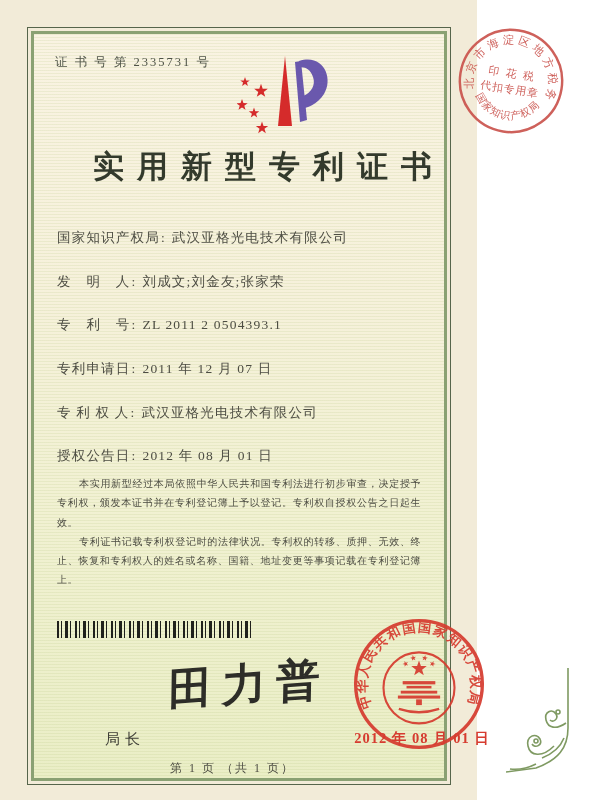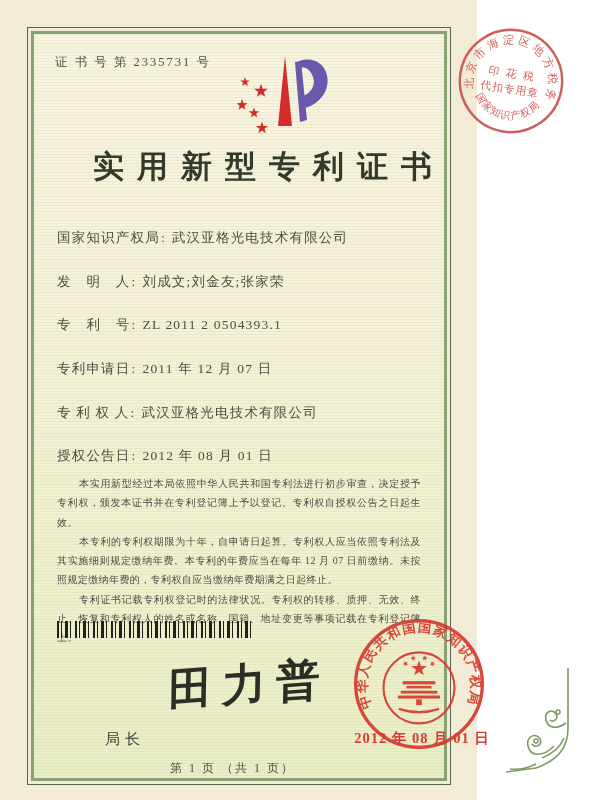--- a/index.html
+++ b/index.html
@@ -98,21 +98,20 @@
   </div>
   <div class="abs field f4">
     <span class="lbl">专 利 权 人</span><span>武汉亚格光电技术有限公司</span>
   </div>
   <div class="abs field f5">
     <span class="lbl">授权公告日</span><span>2012 年 08 月 01 日</span>
   </div>
 
   <div class="abs paras">
     <p>本实用新型经过本局依照中华人民共和国专利法进行初步审查，决定授予专利权，颁发本证书并在专利登记簿上予以登记。专利权自授权公告之日起生效。</p>
-    <p>本专利的专利权期限为十年，自申请日起算。专利权人应当依照专利法及其实施细则规定缴纳年费。本专利的年费应当在每年 12 月 07 日前缴纳。未按照规定缴纳年费的，专利权自应当缴纳年费期满之日起终止。</p>
     <p>专利证书记载专利权登记时的法律状况。专利权的转移、质押、无效、终止、恢复和专利权人的姓名或名称、国籍、地址变更等事项记载在专利登记簿上。</p>
   </div>
 
   <div class="abs barcode"></div>
 
   <div class="abs director">局长</div>
   <div class="abs signature">田力普</div>
 
   <svg class="abs sipo-seal" viewBox="-75 -75 150 150">
     <defs>

